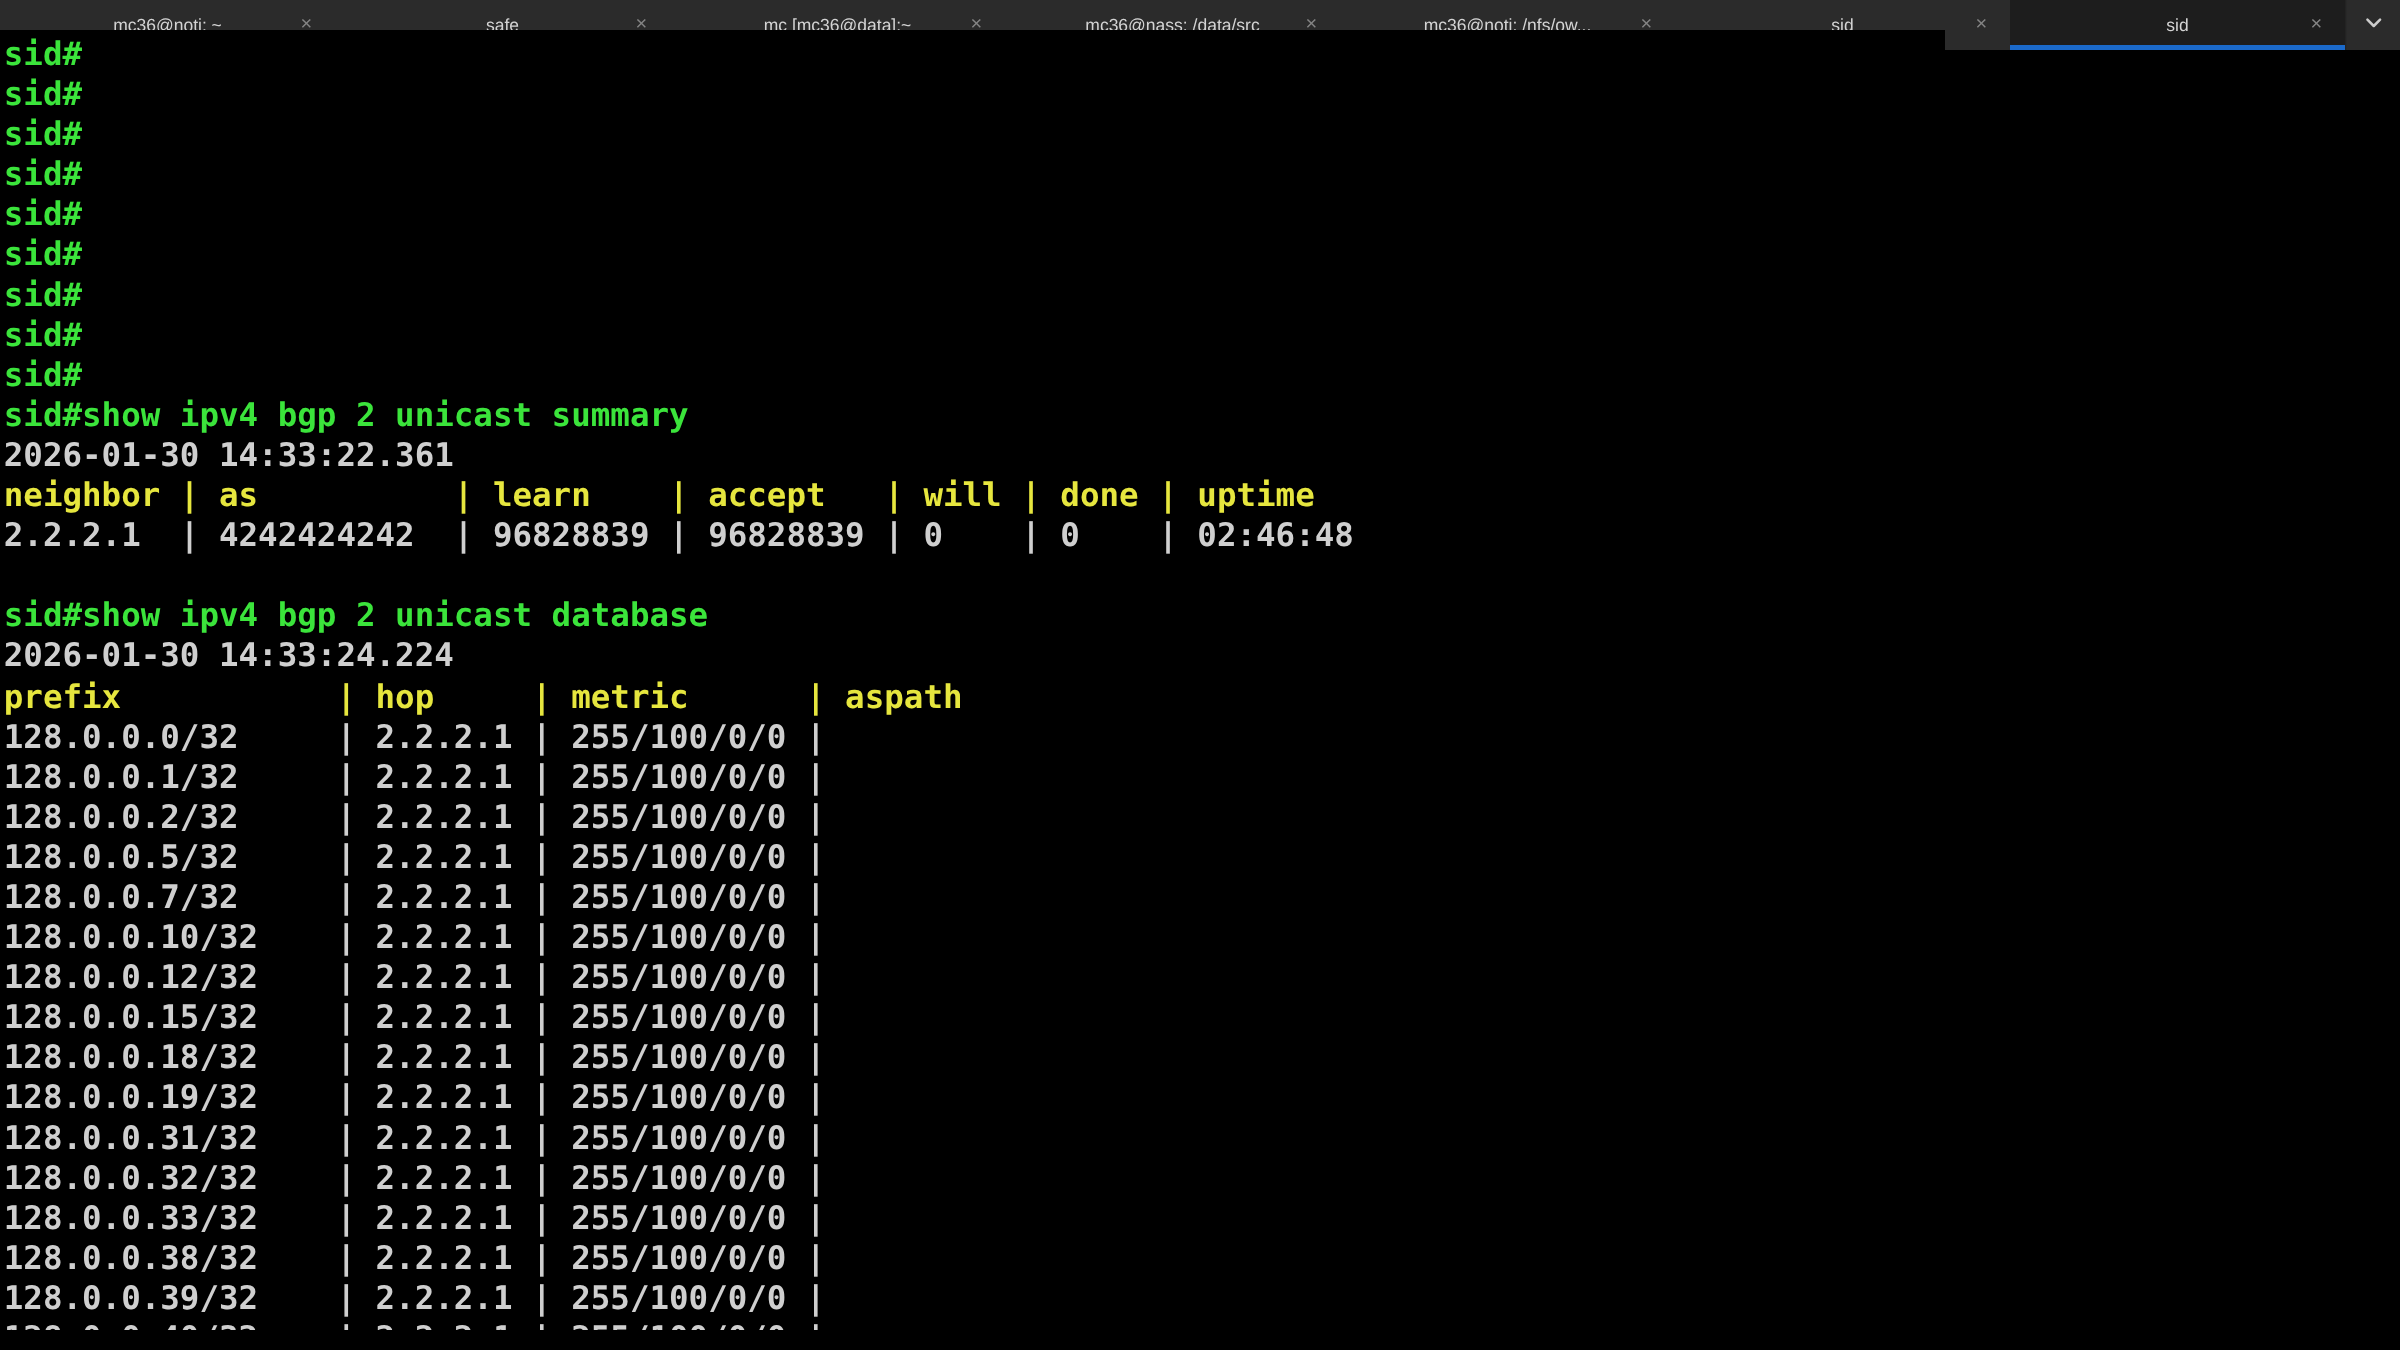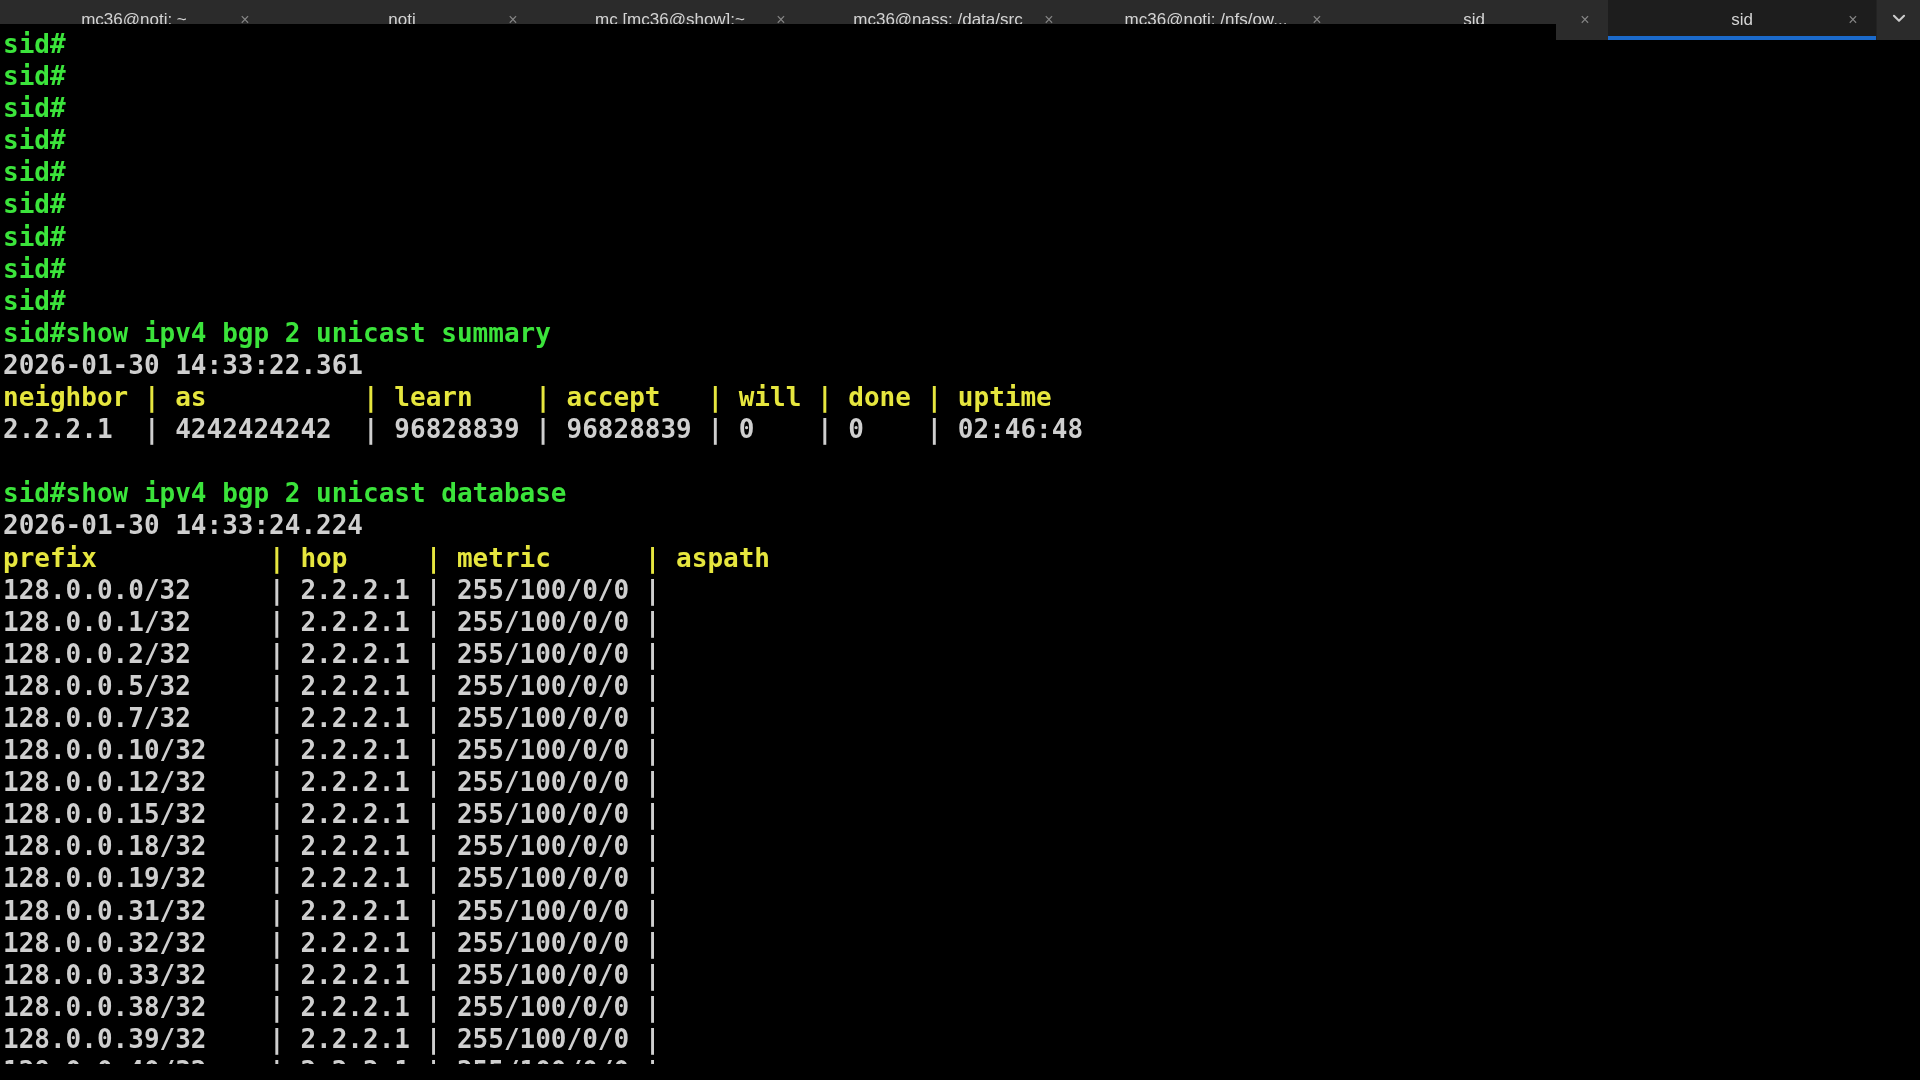--- a/index.html
+++ b/index.html
@@ -16,21 +16,21 @@
   .tabbar{
     height:40px;width:1920px;background:var(--tabbar);
     display:flex;align-items:stretch;
   }
   .tab{
     position:relative;width:268px;flex:0 0 268px;
     display:flex;align-items:center;justify-content:center;
     cursor:default;
   }
   .tab .label{
-    font-size:17px;color:var(--tabtext);
+    font-size:14px;color:var(--tabtext);
     max-width:200px;white-space:nowrap;overflow:hidden;
   }
   .tab .close{
     position:absolute;right:14px;top:50%;transform:translateY(-50%);
     width:18px;height:18px;line-height:18px;text-align:center;
     color:var(--close);font-size:16px;
   }
   .tab.active{background:var(--activetab);}
   .tab.active::after{
     content:"";position:absolute;left:0;right:0;bottom:0;height:4px;
@@ -58,25 +58,25 @@
 </style>
 </head>
 <body>
 
 <div class="tabbar">
   <div class="tab">
     <span class="label">mc36@noti: ~</span>
     <span class="close">×</span>
   </div>
   <div class="tab">
-    <span class="label">noti</span>
+    <span class="label">safe</span>
     <span class="close">×</span>
   </div>
   <div class="tab">
-    <span class="label">mc [mc36@show]:~</span>
+    <span class="label">mc [mc36@data]:~</span>
     <span class="close">×</span>
   </div>
   <div class="tab">
     <span class="label">mc36@nass: /data/src</span>
     <span class="close">×</span>
   </div>
   <div class="tab">
     <span class="label">mc36@noti: /nfs/ow...</span>
     <span class="close">×</span>
   </div>

